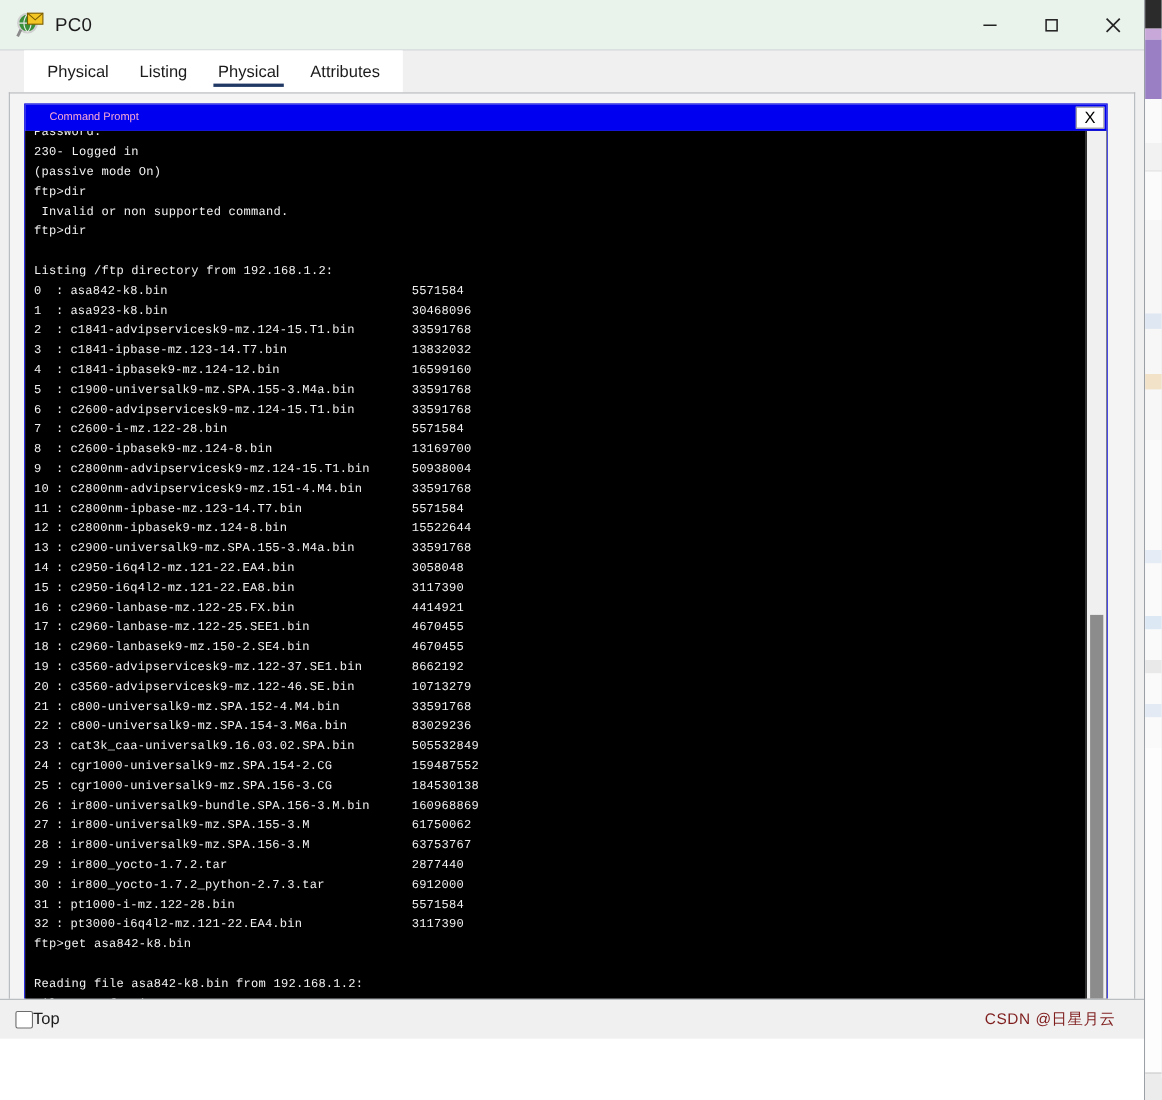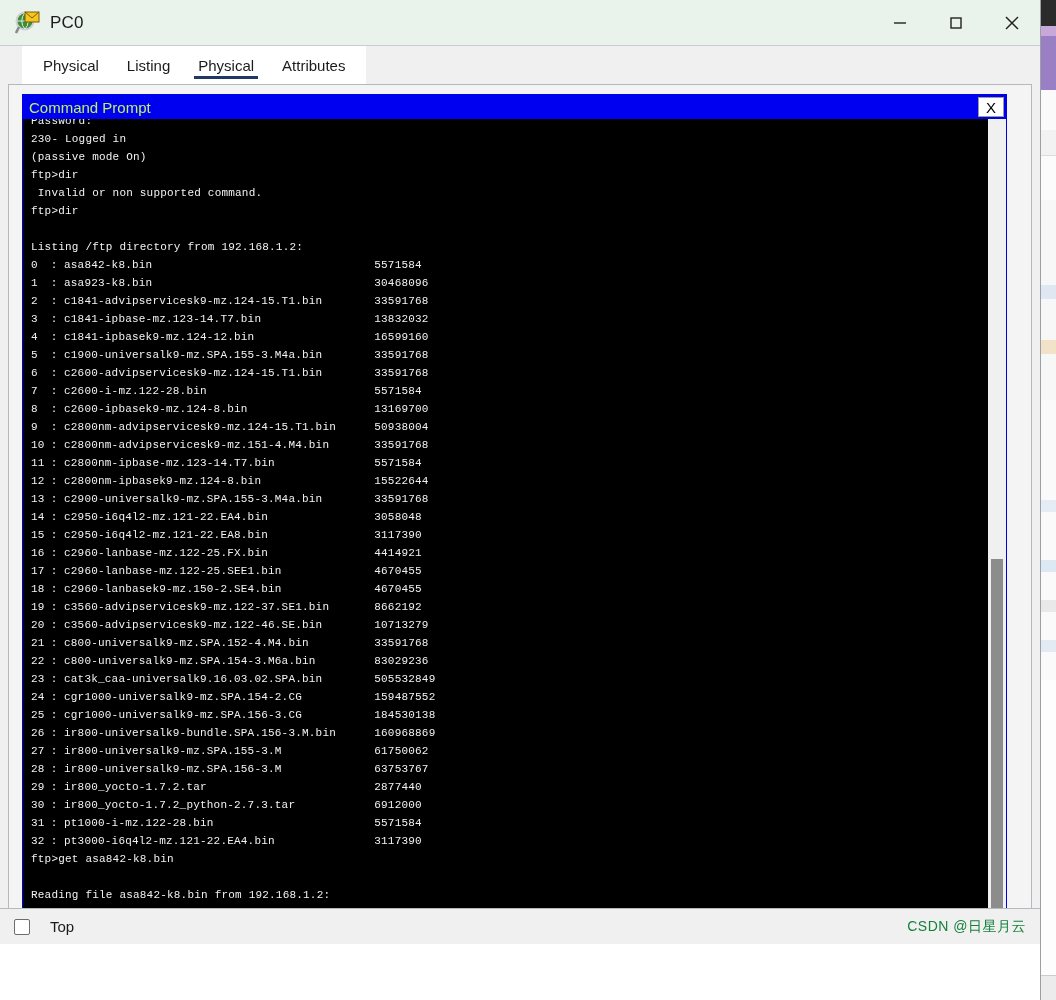--- a/index.html
+++ b/index.html
@@ -117,23 +117,23 @@
   }
   #cmd-title {
     height: 24px;
     background: #0000f0;
     display: flex;
     align-items: center;
     position: relative;
     flex: none;
   }
   #cmd-title-text {
-    color: #bef264;
-    font-size: 15px;
-    margin-left: 6px;
+    color: #f9a8d4;
+    font-size: 10px;
+    margin-left: 22px;
     line-height: 1;
   }
   #cmd-close {
     position: absolute;
     right: 2px; top: 2px;
     width: 26px; height: 20px;
     background: #ffffff;
     border: 1px solid #9a9a9a;
     display: flex;
     align-items: center;
@@ -198,29 +198,29 @@
   #top-checkbox {
     width: 16px; height: 16px;
     border: 1px solid #6d6d6d;
     background: #ffffff;
     border-radius: 2px;
     margin-left: 4px;
     flex: none;
     cursor: default;
   }
   #top-label {
-    margin-left: 20px;
+    margin-left: 0;
     font-size: 15px;
     color: #1b1b1b;
   }
   #watermark {
     position: absolute;
-    right: 14px;
+    right: 26px;
     font-size: 14px;
-    color: #15803d;
+    color: #7f1d1d;
     letter-spacing: .5px;
   }
 
   
   #bg-window {
     position: absolute;
     right: 0; top: 0;
     width: 16px; height: 1000px;
     background: #f6f6f6;
     border-left: 1px solid #9aa0a6;

